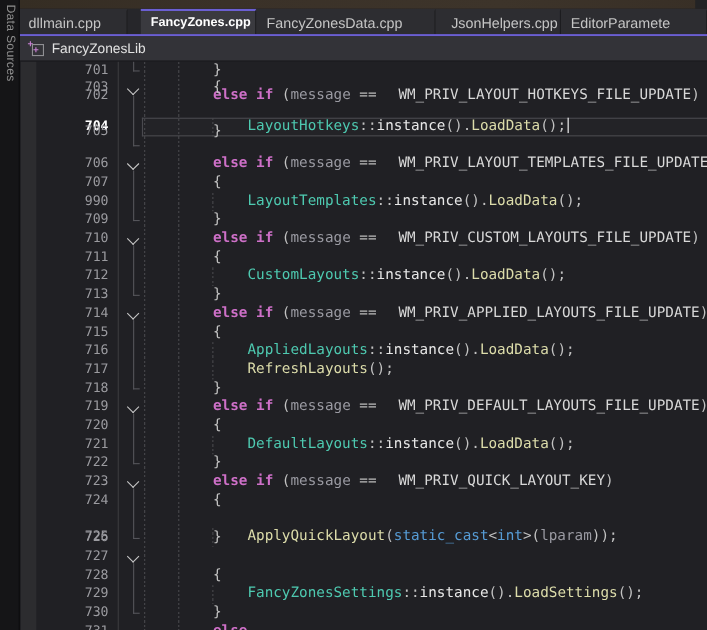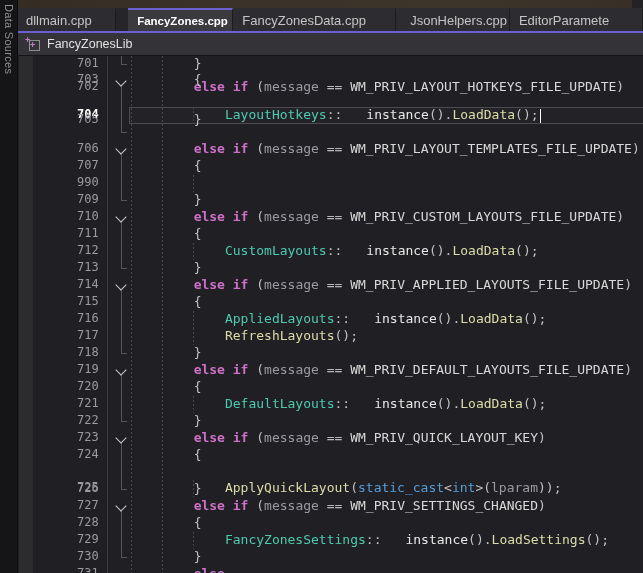--- a/index.html
+++ b/index.html
@@ -65,23 +65,23 @@
   .curbox{position:absolute;left:112px;right:0;top:0;bottom:0;
           border:1px solid var(--curline-border,#4a4a4f);border-right:none;
           background:rgba(255,255,255,0.015);}
   .g8{position:absolute;left:176px;top:0;height:17px;width:1px;
       background:repeating-linear-gradient(to bottom,var(--guide,#47474b) 0 2px,transparent 2px 4px);}
   .codeline{position:absolute;left:114px;top:0;white-space:pre;
             font:13px "DejaVu Sans Mono",monospace;color:#d4d4d4;}
   .tk-k{color:var(--kw,#ce70c8);font-weight:bold;}
   .tk-t{color:var(--type,#4ec9b0);}
   .tk-f{color:var(--fn,#dcdcaa);}
-  .tk-m{color:var(--member,#e8e8e8);margin-left:24px;}
+  .tk-m{color:var(--member,#e8e8e8);}
   .tk-v{color:var(--var,#9a9aa2);}
-  .tk-x{color:var(--macro,#d8d8d8);}
+  .tk-x{color:var(--macro,#d8d8d8);margin-left:12px;}
   .tk-o{color:var(--op,#b8b8b8);}
   .tk-p{color:var(--punct,#c2c2c2);}
   .tk-b{color:var(--blue,#569cd6);}
   .caret{display:inline-block;width:1.5px;height:14px;background:var(--caret,#ffffff);
          vertical-align:middle;margin-left:1px;}
 
   .chev{position:absolute;left:100px;width:7px;height:7px;
         border-right:1.6px solid var(--chev,#c8c8c8);border-bottom:1.6px solid var(--chev,#c8c8c8);
         transform:rotate(45deg);}
   .fline{position:absolute;left:104px;width:6px;border-left:1px solid var(--fold,#55555a);box-sizing:border-box;}
@@ -163,20 +163,21 @@
             <span class="ln">706</span>
             <span class="codeline">        <span class="tk-k">else if</span><span class="tk-p"> (</span><span class="tk-v">message</span><span class="tk-o"> == </span><span class="tk-x">WM_PRIV_LAYOUT_TEMPLATES_FILE_UPDATE</span><span class="tk-p">)</span></span>
           </div>
           <div class="row" style="top: 102px;">
             <span class="ln">707</span>
             <span class="codeline">        <span class="tk-p">{</span></span>
           </div>
           <div class="row" style="top: 119px;">
             <span class="ln">990</span>
             <span class="g8"></span>
+            <span class="codeline">            <span class="tk-t">LayoutTemplates</span><span class="tk-p">::</span><span class="tk-m">instance</span><span class="tk-p">().</span><span class="tk-f">LoadData</span><span class="tk-p">();</span></span>
           </div>
           <div class="row" style="top: 136px;">
             <span class="ln">709</span>
             <span class="codeline">        <span class="tk-p">}</span></span>
           </div>
           <div class="row" style="top: 153px;">
             <span class="ln">710</span>
             <span class="codeline">        <span class="tk-k">else if</span><span class="tk-p"> (</span><span class="tk-v">message</span><span class="tk-o"> == </span><span class="tk-x">WM_PRIV_CUSTOM_LAYOUTS_FILE_UPDATE</span><span class="tk-p">)</span></span>
           </div>
           <div class="row" style="top: 170px;">
@@ -243,21 +244,20 @@
             <span class="ln">725</span>
             <span class="g8"></span>
             <span class="codeline">            <span class="tk-f">ApplyQuickLayout</span><span class="tk-p">(</span><span class="tk-b">static_cast</span><span class="tk-p">&lt;</span><span class="tk-b">int</span><span class="tk-p">&gt;(</span><span class="tk-v">lparam</span><span class="tk-p">));</span></span>
           </div>
           <div class="row" style="top: 425px;">
             <span class="ln">726</span>
             <span class="codeline">        <span class="tk-p">}</span></span>
           </div>
           <div class="row" style="top: 442px;">
             <span class="ln">727</span>
-            <span class="codeline">        <span class="tk-k">else if</span><span class="tk-p"> (</span><span class="tk-v">message</span><span class="tk-o"> == </span><span class="tk-x">WM_PRIV_SETTINGS_CHANGED</span><span class="tk-p">)</span></span>
           </div>
           <div class="row" style="top: 459px;">
             <span class="ln">728</span>
             <span class="codeline">        <span class="tk-p">{</span></span>
           </div>
           <div class="row" style="top: 476px;">
             <span class="ln">729</span>
             <span class="g8"></span>
             <span class="codeline">            <span class="tk-t">FancyZonesSettings</span><span class="tk-p">::</span><span class="tk-m">instance</span><span class="tk-p">().</span><span class="tk-f">LoadSettings</span><span class="tk-p">();</span></span>
           </div>

